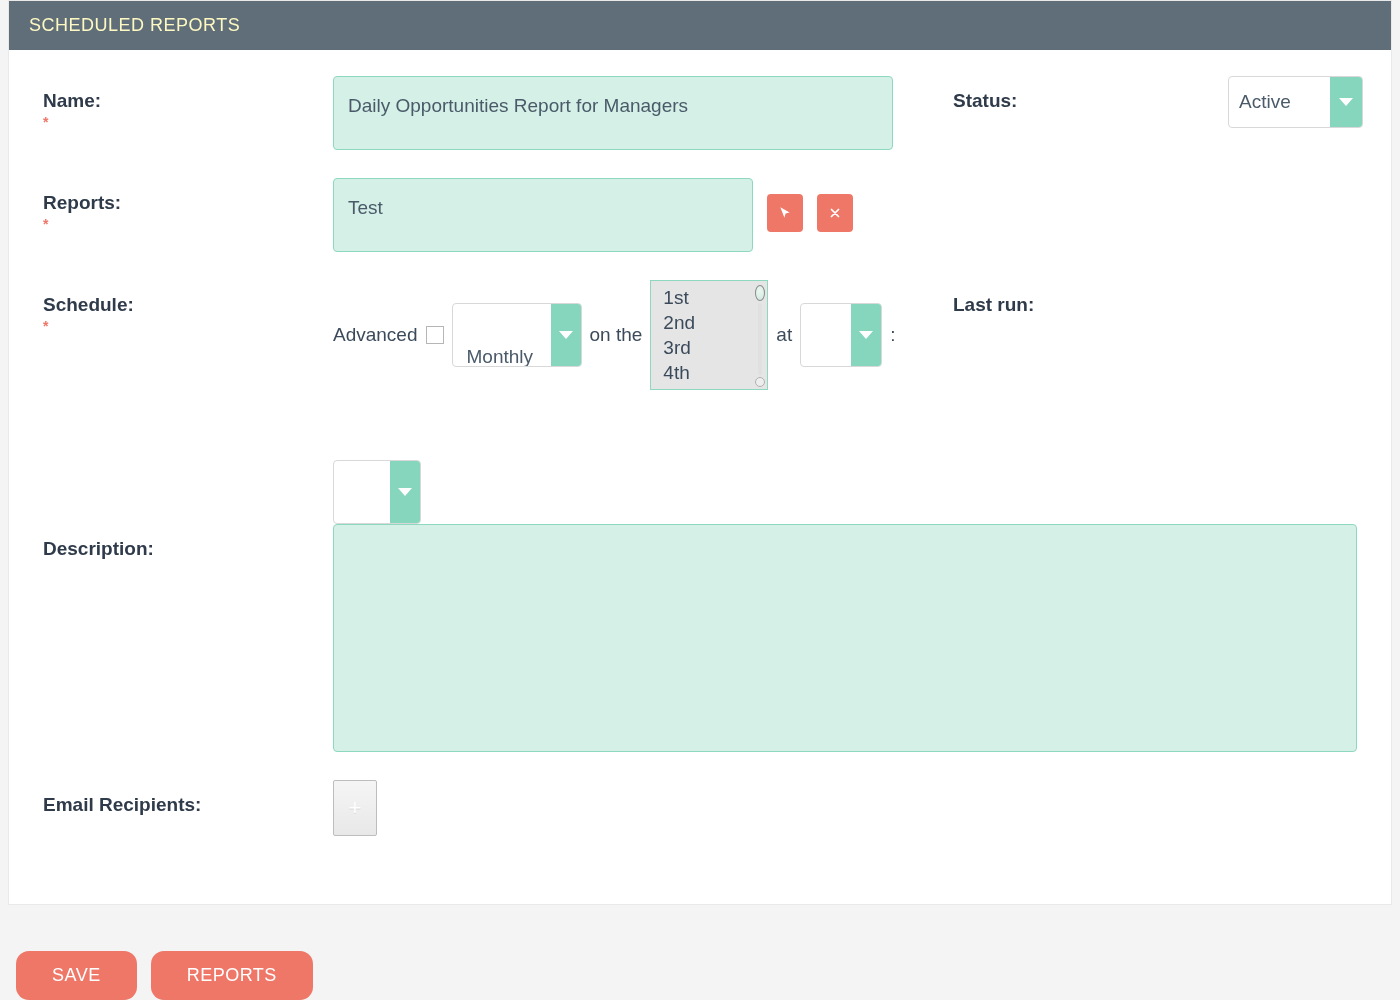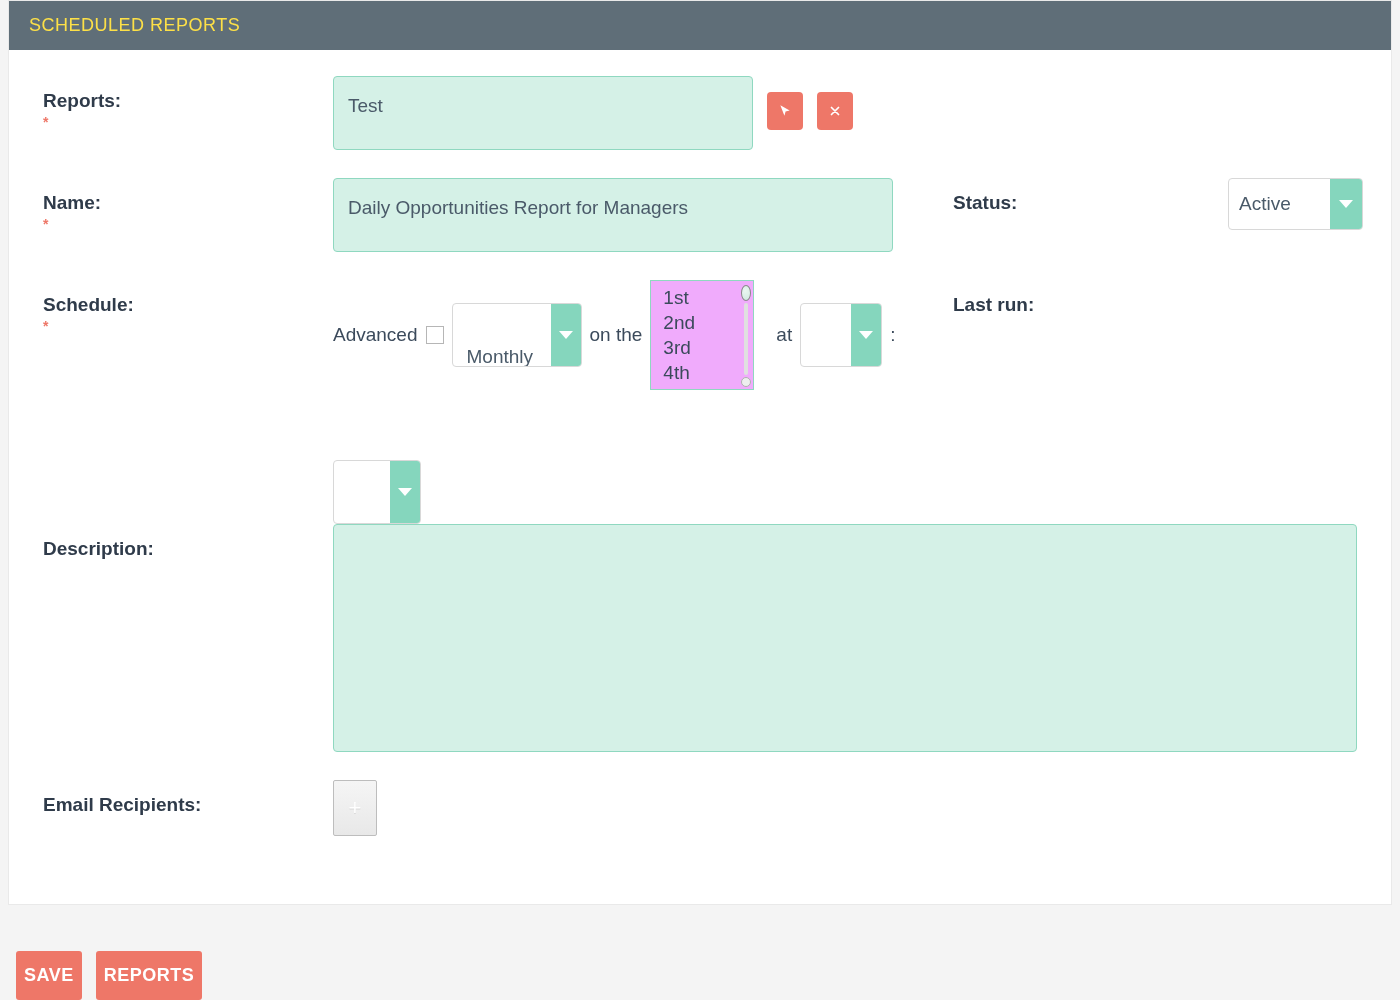--- a/index.html
+++ b/index.html
@@ -1,20 +1,20 @@
 <!DOCTYPE html>
 <html><head>
 <meta charset="utf-8">
 <style>
   * { box-sizing: border-box; }
   html, body { margin:0; padding:0; background:#f4f4f4; font-family: "Helvetica Neue", Arial, sans-serif; color:#3b4a5b; }
   .page { width:1400px; height:1000px; background:#f4f4f4; position:relative; overflow:hidden; }
 
   .panel { margin:0 8px 0 8px; background:#ffffff; border:1px solid #e9e9e9; }
-  .panel-header { background:#5f6e78; color:#fde047; padding:14px 20px; font-size:18px; letter-spacing:0.5px; }
+  .panel-header { background:#5f6e78; color:#fef9c3; padding:14px 20px; font-size:18px; letter-spacing:0.5px; }
   .panel-body { padding:26px 34px 40px 34px; background:#ffffff; position:relative; min-height:780px; }
 
   .row { display:grid; grid-template-columns: 290px 560px 250px 220px; align-items:flex-start; margin-bottom:28px; }
   .row-reports { grid-template-columns: 290px 560px ; }
 
   .label { color:#2f3b4a; font-weight:600; font-size:19px; padding-top:14px; position:relative; }
   .req::after{ content:"*"; color:#ee7768; font-size:14px; position:absolute; left:0; top:38px;}
 
   .mint-input {
     background:#d5f1e7; border:1px solid #8fd8c0; border-radius:4px;
@@ -41,80 +41,80 @@
   .checkbox{ width:18px; height:18px; border:1px solid #b6b6b6; background:#fff; display:inline-block; }
   .select-box{ display:flex; align-items:center; height:64px; border:1px solid #d8d8d8; border-radius:4px; overflow:hidden; background:#fff;}
   .select-box .val{ flex:1; padding:0 12px 0 14px; color:#4a5a69; font-size:19px;margin-top:44px;}
   .select-box .caret{ width:30px; align-self:stretch; background:#85d6bd; display:flex; align-items:center; justify-content:center;}
   .select-narrow{ width:82px; }
   .select-med{ width:130px; }
 
   
   .ordinal-dd{ position:relative; width:118px; }
   .ordinal-list{
-    border:1px solid #8fd8c0; background:#f0abfc; font-size:19px; color:#3b4a5b;
-    position:relative; width:104px; padding:4px 0 4px 0;
+    border:1px solid #8fd8c0; background:#e5e5e5; font-size:19px; color:#3b4a5b;
+    position:relative; width:118px; padding:4px 0 4px 0;
   }
   .ordinal-list .opt{ padding:0 12px 0 12px; line-height:25px; }
   .ordinal-scroll{ position:absolute; right:2px; top:2px; bottom:2px; width:10px; display:flex; flex-direction:column; align-items:center; }
   .ordinal-scroll .thumb-top{ width:10px; height:16px; border:1px solid #8a8a8a; border-radius:50%; background:radial-gradient(circle at 40% 35%, #eaf7f1, #cfe9df); margin-top:2px;}
   .ordinal-scroll .track{ flex:1; width:4px; background:#e0e0e0; border-radius:2px; margin:2px 0;}
   .ordinal-scroll .thumb-bot{ width:10px; height:10px; border:1px solid #b0b0b0; border-radius:5px; background:#eee;}
 
   .extra-select{ display:flex; align-items:center; height:64px; border:1px solid #d8d8d8; border-radius:4px; overflow:hidden; background:#fff; width:88px; margin-left:0; margin-top:70px;}
   .extra-select .val{ flex:1; padding:0 10px;}
   .extra-select .caret{ width:30px; align-self:stretch; background:#85d6bd; display:flex; align-items:center; justify-content:center;}
 
   .add-btn{ width:44px; height:56px; border:1px solid #bdbdbd; background:linear-gradient(#f5f5f5,#e8e8e8); display:flex; align-items:center; justify-content:center; border-radius:2px;}
   .add-btn span{ color:#ffffff; font-size:22px; font-weight:300; text-shadow:0 1px 0 #d9d9d9;}
 
   .one-col{ grid-template-columns: 290px 1fr; }
   .desc-wrap{ grid-column: 2 / span 3; }
 
   .footer{ position:absolute; left:0; right:0; bottom:0; padding:6px 16px 0 16px; display:flex; gap:14px; }
-  .btn{ border:none; background:#ee7768; color:#ffffff; font-size:18px; letter-spacing:0.5px; padding:14px 8px; border-radius:3px; cursor:pointer;font-weight:bold; }
+  .btn{ border:none; background:#ee7768; color:#ffffff; font-size:18px; letter-spacing:0.5px; padding:14px 36px; border-radius:13px; cursor:pointer; }
 </style>
 </head>
 <body>
 
 <div class="page">
 
   <div class="panel">
     <div class="panel-header">SCHEDULED REPORTS</div>
 
     <div class="panel-body">
+
+      <div class="row">
+        <div class="label req">Name:</div>
+        <div class="mint-input">Daily Opportunities Report for Managers</div>
+        <div class="label" style="padding-left:60px;">Status:</div>
+        <div style="display:flex; justify-content:flex-end;">
+          <div class="status-select">
+            <div class="val">Active</div>
+            <div class="caret">
+                <div class="tri"></div>
+              </div>
+          </div>
+        </div>
+      </div>
 
       <div class="row row-reports">
         <div class="label req">Reports:</div>
         <div class="report-line">
           <div class="mint-input">Test</div>
           <button class="icon-btn">
             <svg width="14" height="14" viewBox="0 0 24 24">
                 <path d="M4 2l16 9-7 2-2 7z"></path>
               </svg>
           </button>
           <button class="icon-btn">
             <svg width="14" height="14" viewBox="0 0 24 24">
                 <path d="M18 6L6 18M6 6l12 12" stroke="#fff" stroke-width="3" fill="none" stroke-linecap="round"></path>
               </svg>
           </button>
-        </div>
-      </div>
-
-      <div class="row">
-        <div class="label req">Name:</div>
-        <div class="mint-input">Daily Opportunities Report for Managers</div>
-        <div class="label" style="padding-left:60px;">Status:</div>
-        <div style="display:flex; justify-content:flex-end;">
-          <div class="status-select">
-            <div class="val">Active</div>
-            <div class="caret">
-                <div class="tri"></div>
-              </div>
-          </div>
         </div>
       </div>
 
       <div class="row sched-row" style="margin-bottom:0;">
         <div class="label req">Schedule:</div>
 
         <div>
           <div class="sched-line">
             <span>Advanced</span>
             <span class="checkbox"></span>

